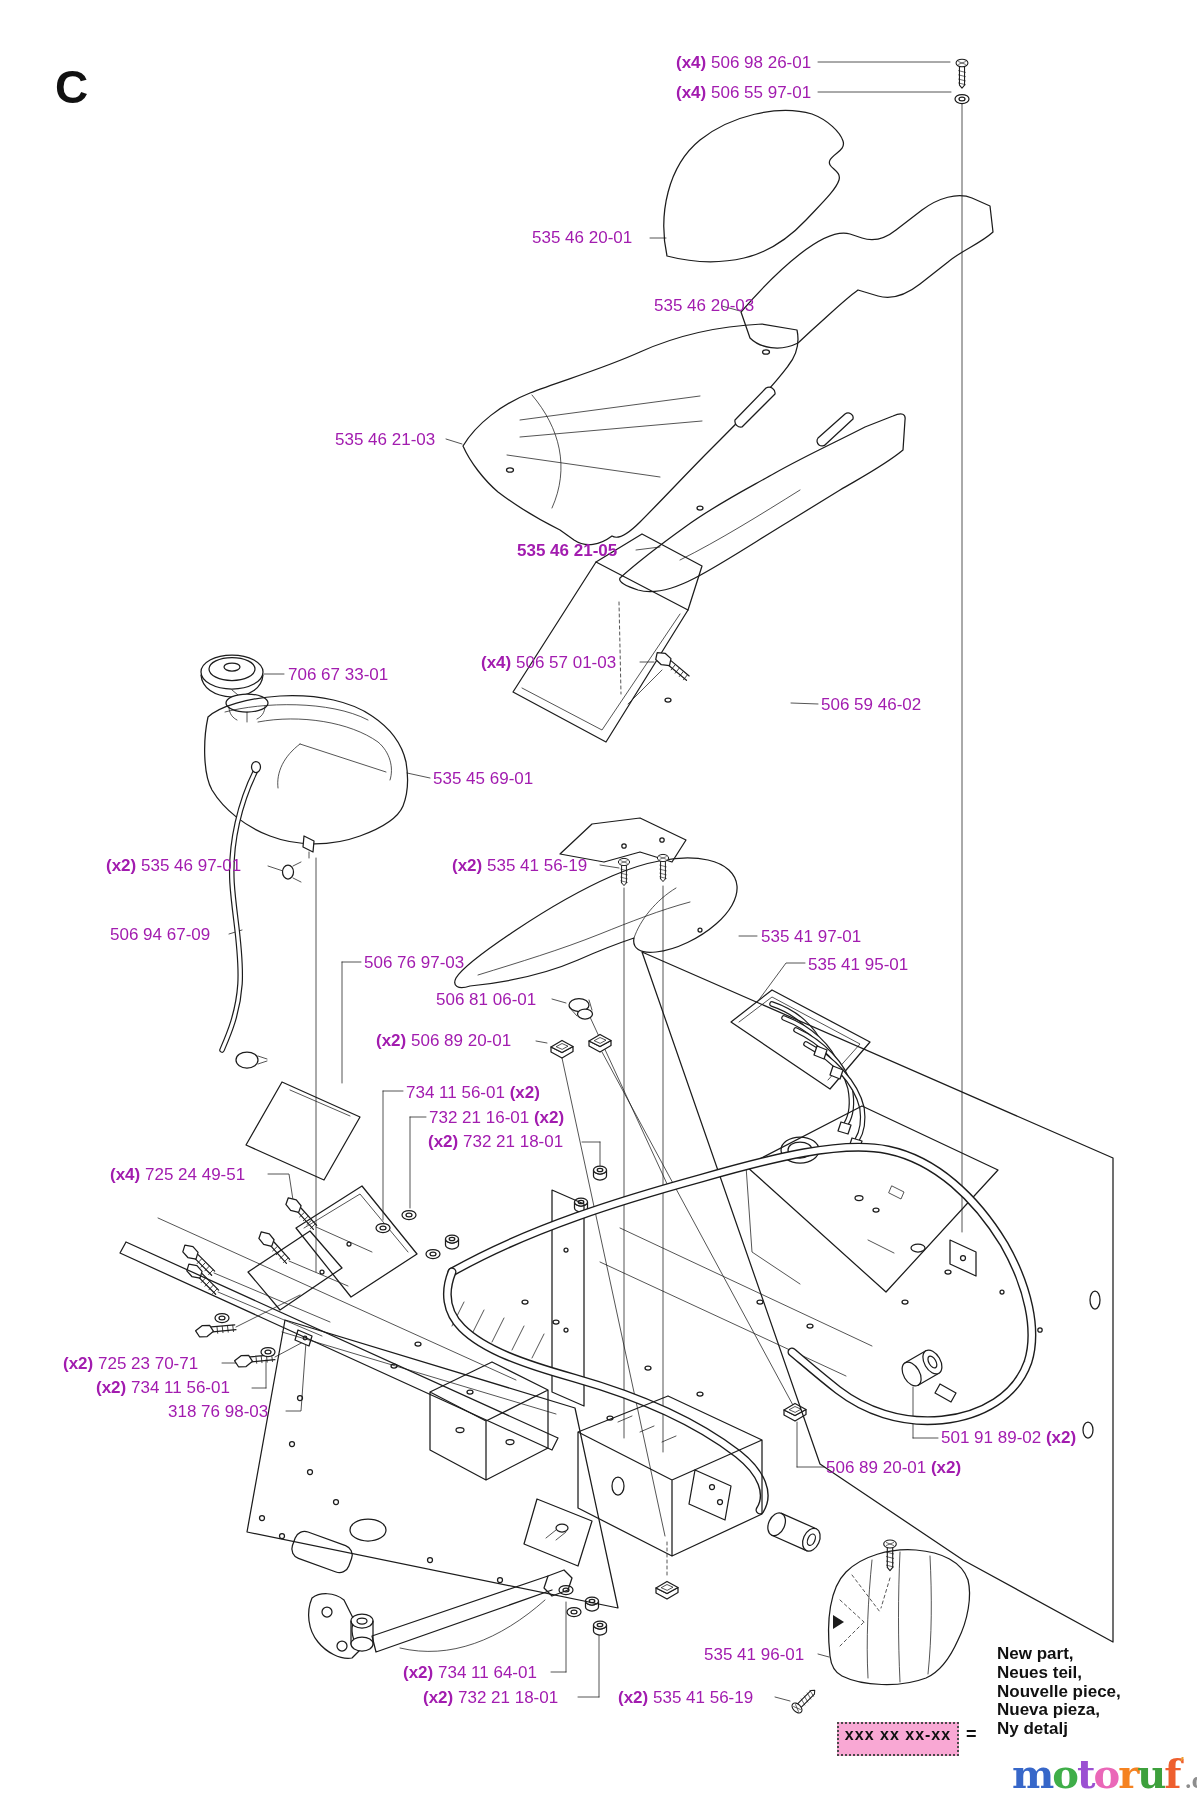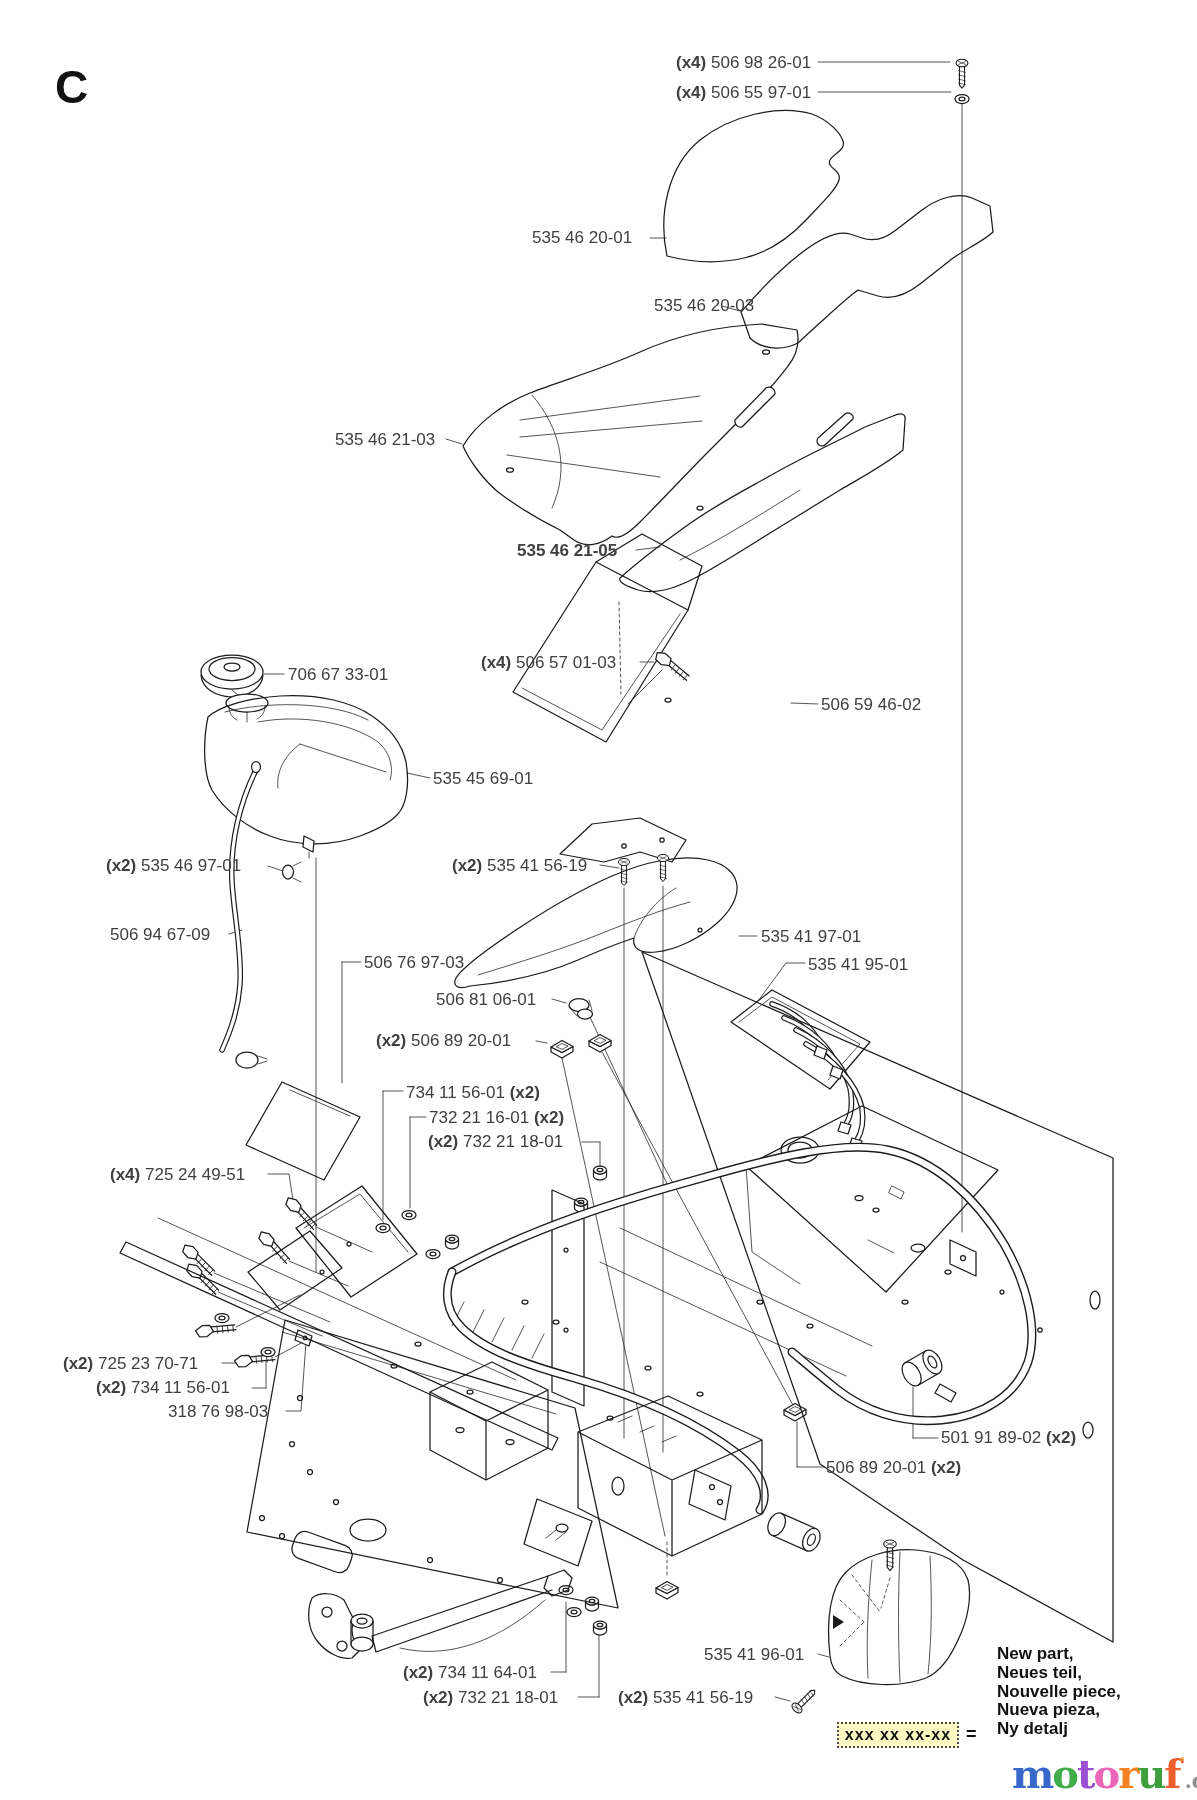--- a/index.html
+++ b/index.html
@@ -11,24 +11,24 @@
   .w{fill:#ffffff;stroke:#1c1c1c;stroke-width:1.25;stroke-linejoin:round;}
   .t{stroke-width:0.75;}
   .d{stroke-dasharray:3 3;}
   .to{fill:none;stroke:#1c1c1c;stroke-width:9;stroke-linecap:round;}
   .ti{fill:none;stroke:#ffffff;stroke-width:6.2;stroke-linecap:round;}
   .wo{fill:none;stroke:#1c1c1c;stroke-width:5.6;stroke-linecap:round;}
   .wi{fill:none;stroke:#ffffff;stroke-width:3.2;stroke-linecap:round;}
   .fillk{fill:#1c1c1c;stroke:none;}
   
   .figure-letter{position:absolute;left:55px;top:60px;font-size:46px;font-weight:bold;}
-  .part-label{position:absolute;white-space:nowrap;font-size:17px;line-height:20px;color:#404040;}
+  .part-label{position:absolute;white-space:nowrap;font-size:17px;line-height:20px;color:#a21caf;}
   .part-label .b{font-weight:bold;}
-  .legend-box{position:absolute;left:837px;top:1722px;width:122px;height:26px;
-              background:#fef9c3;border:2px dotted #4a4a4a;box-sizing:border-box;
+  .legend-box{position:absolute;left:837px;top:1722px;width:122px;height:34px;
+              background:#f9a8d4;border:2px dotted #4a4a4a;box-sizing:border-box;
               text-align:center;font-size:16px;font-weight:bold;line-height:22px;letter-spacing:1px;}
   .legend-equals{position:absolute;left:966px;top:1724px;font-size:18px;font-weight:bold;}
   .legend-lines{position:absolute;left:997px;top:1645px;font-size:17px;font-weight:bold;line-height:18.8px;}
   .logo{position:absolute;left:1012px;top:1741px;font-family:"DejaVu Serif",serif;
         font-weight:bold;font-size:40px;letter-spacing:-2px;line-height:44px;}
   .logo .ap{font-size:15px;vertical-align:20px;letter-spacing:0;}
   .logo .de{font-size:20px;letter-spacing:0;}
 </style>
 </head>
 <body>

